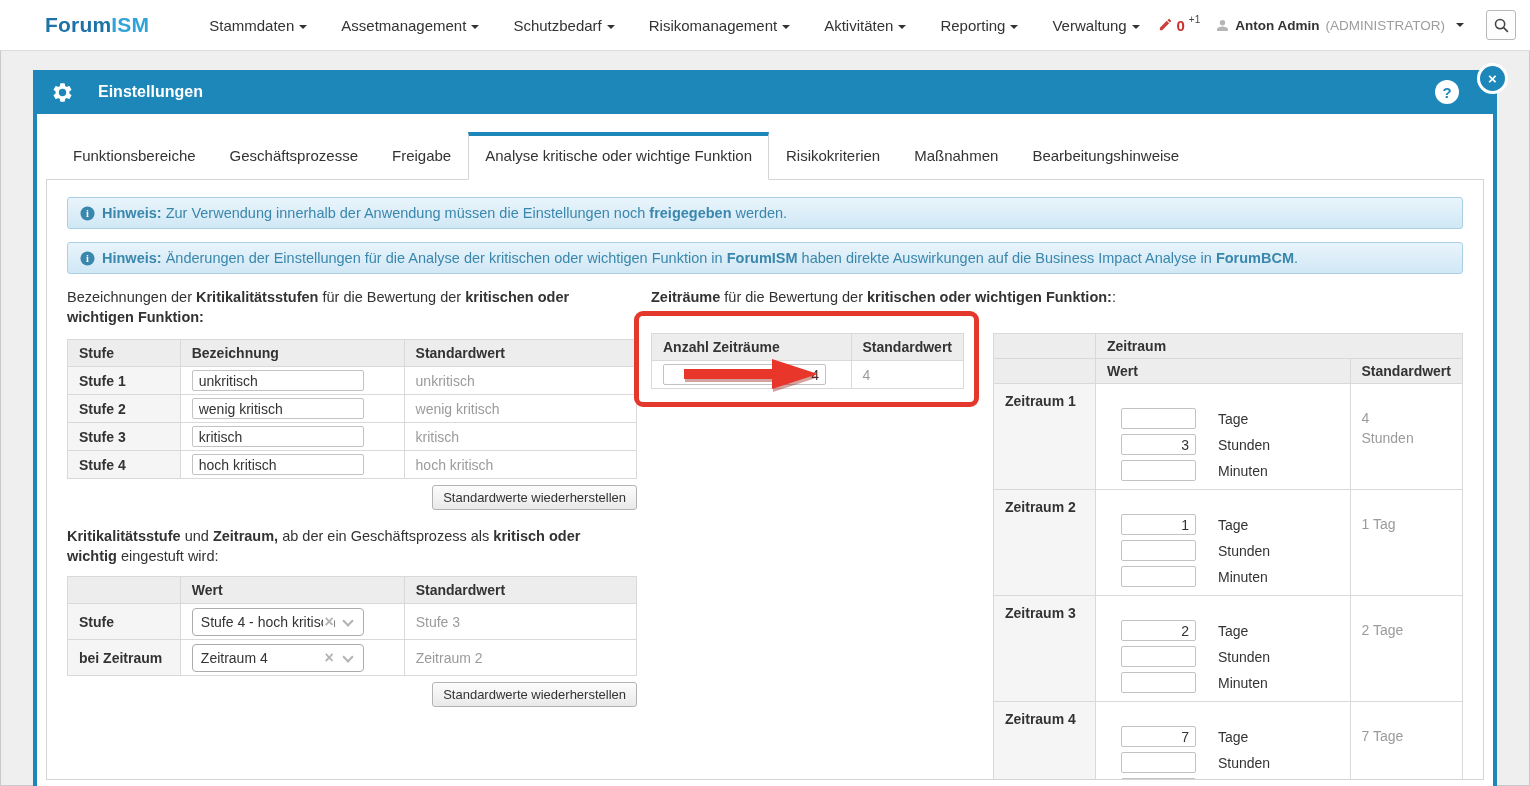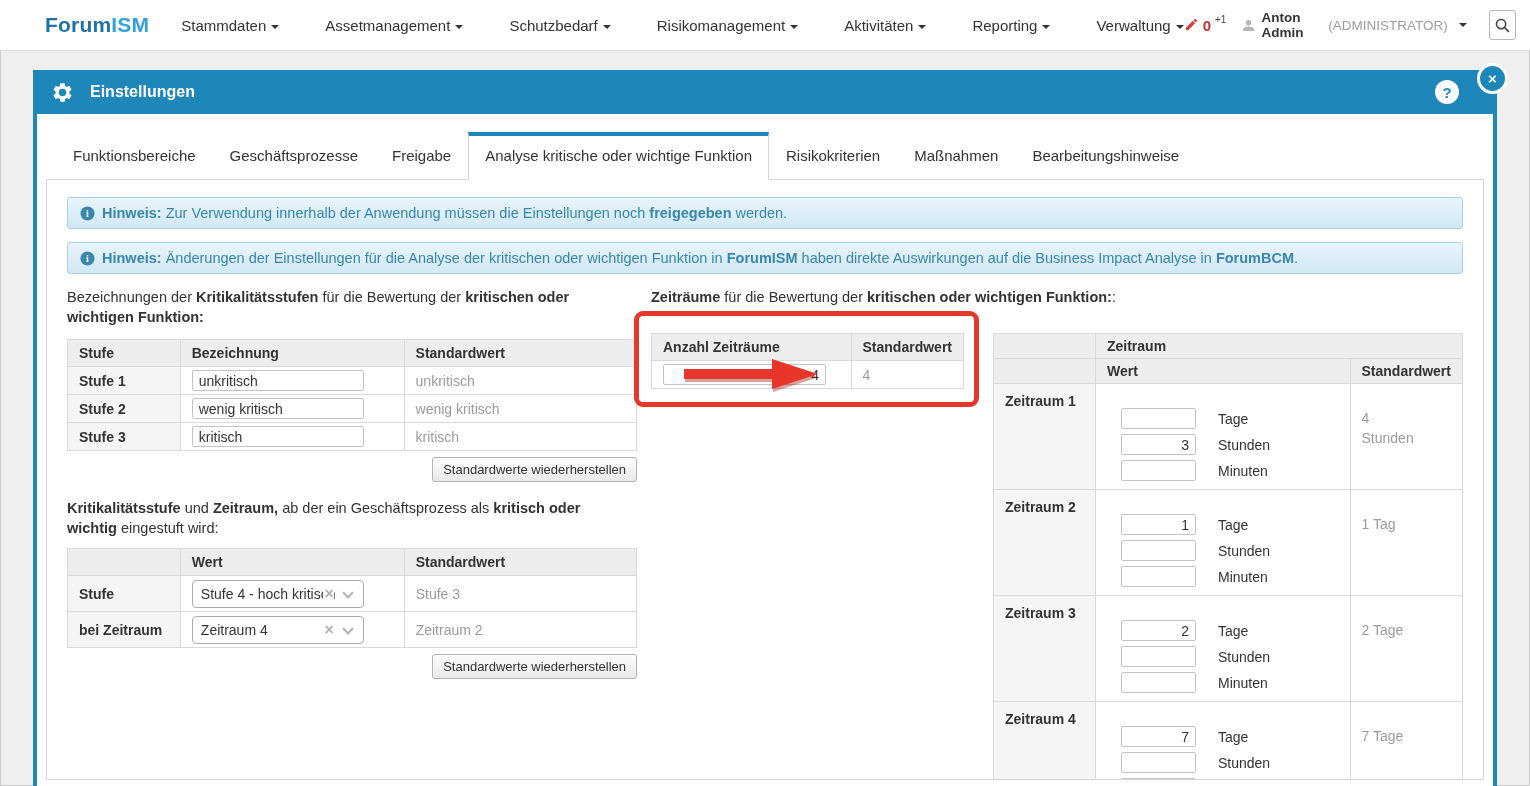--- a/index.html
+++ b/index.html
@@ -7,39 +7,39 @@
   body {
     font-family:"Liberation Sans", sans-serif;
     background:#efefef; color:#333; overflow:hidden; position:relative;
     box-shadow: inset 0 0 0 1px #c9c9c9;
   }
   
   .navbar{ height:51px; background:#fff; border-bottom:1px solid #dcdcdc;
     display:flex; align-items:center; padding:0 14px 0 45px; }
   .logo{ font-size:21px; font-weight:bold; letter-spacing:.2px; cursor:pointer; }
   .logo .p1{ color:#1f72a8; } .logo .p2{ color:#2fa3da; }
-  .mainmenu{ display:flex; align-items:center; gap:46px; margin-left:32px; }
+  .mainmenu{ display:flex; align-items:center; gap:34px; margin-left:60px; }
   .menu-item{ font-size:15px; color:#333; cursor:pointer; white-space:nowrap; }
   .caret{ display:inline-block; width:0; height:0; border-top:4px solid #333;
     border-left:4px solid transparent; border-right:4px solid transparent;
     margin-left:5px; vertical-align:2px; }
   .nav-right{ margin-left:auto; display:flex; align-items:center; gap:16px; }
   .edit-indicator{ display:flex; align-items:flex-start; gap:4px; cursor:pointer; }
   .edit-count{ color:#c9302c; font-weight:bold; font-size:15px; }
   .edit-sup{ font-size:10px; color:#444; position:relative; top:-3px; }
   .user-menu{ display:flex; align-items:center; gap:6px; cursor:pointer; }
   .user-name{ font-weight:bold; font-size:13.5px; }
   .user-role{ color:#9d9d9d; font-size:13.5px; }
   .search-btn{ width:30px; height:30px; border:1px solid #b9b9b9; border-radius:3px;
     background:#fdfdfd; display:flex; align-items:center; justify-content:center; cursor:pointer; margin-left:6px;}
   
   .modal{ width:1464px; margin:19px auto 0; position:relative; height:716px; }
   .modal-header{ height:44px; background:#1e87ba; display:flex; align-items:center;
     padding:0 16px 0 18px; position:relative; }
-  .modal-title{ color:#fff; font-size:16px; font-weight:bold; margin-left:16px; }
+  .modal-title{ color:#fff; font-size:16px; font-weight:bold; margin-left:24px; }
   .help-btn{ margin-left:auto; width:24px; height:24px; border-radius:50%; background:#fff;
     color:#1e87ba; font-weight:bold; font-size:15px; display:flex; align-items:center;
     justify-content:center; cursor:pointer; margin-right:22px; }
   .close-btn{ position:absolute; top:-7px; right:-11px; width:31px; height:31px; border-radius:50%;
     background:#1e87ba; border:3px solid #fff; color:#fff; font-size:15px; font-weight:bold;
     display:flex; align-items:center; justify-content:center; cursor:pointer; z-index:6; }
   .modal-body{ background:#fff; border-left:4px solid #1e87ba; border-right:4px solid #1e87ba;
     height:672px; overflow:hidden; padding-top:18px; }
   
   .tabs{ display:flex; margin:0 9px; padding-left:10px; position:relative; z-index:2;text-align:right; }
@@ -227,20 +227,25 @@
             <tr>
               <td class="lbl">Stufe 2</td>
               <td><input type="text" value="wenig kritisch" style=""></td>
               <td class="std">wenig kritisch</td>
             </tr>
             <tr>
               <td class="lbl">Stufe 3</td>
               <td><input type="text" value="kritisch" style=""></td>
               <td class="std">kritisch</td>
             </tr>
+            <tr>
+              <td class="lbl">Stufe 4</td>
+              <td><input type="text" value="hoch kritisch" style=""></td>
+              <td class="std">hoch kritisch</td>
+            </tr>
           </tbody>
             </table>
           <div class="btnrow"><button class="btn">Standardwerte wiederherstellen</button></div>
 
           <p class="lead lead2"><b>Kritikalitätsstufe</b><span> und </span><b>Zeitraum,</b><span> ab der ein Geschäftsprozess als </span><b>kritisch oder wichtig</b><span> eingestuft wird:</span></p>
 
           <table class="t1 t2">
             <colgroup>
                 <col class="c1">
                 <col class="c2">

